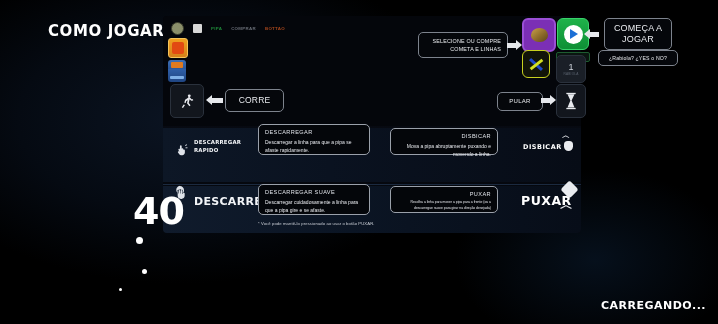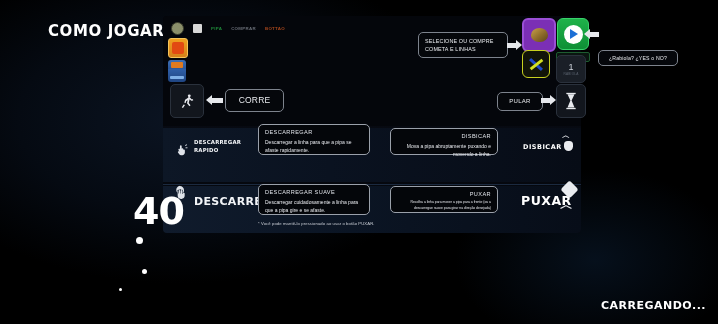--- a/index.html
+++ b/index.html
@@ -67,21 +67,21 @@
     background:linear-gradient(180deg,#1fb24a 0%,#0e8f35 100%);border:1px solid #38d46a;}
   .play-circle{width:19px;height:19px;border-radius:50%;background:#fff;display:flex;align-items:center;justify-content:center;}
   .play-tri{width:0;height:0;border-left:8px solid #1b6fd6;border-top:5px solid transparent;border-bottom:5px solid transparent;margin-left:2px;}
   .chk-bar{position:absolute;left:556px;top:52px;width:30px;height:8px;background:#0a1510;border:1px solid #1d5c30;border-radius:2px;
     display:flex;align-items:center;gap:2px;padding-left:2px;}
   .chk-mark{color:#2ecc61;font-size:5px;line-height:1;}
   .chk-fill{width:17px;height:3px;background:#1f6f38;border-radius:1px;}
 
   
   .callout{position:absolute;border:1px solid #7d838d;border-radius:5px;background:#05070b;
-    color:#e9ebef;display:flex;align-items:center;}
+    color:#e9ebef;display:flex;align-items:center;text-align:right;}
   .callout .t{font-size:5.4px;line-height:1.55;letter-spacing:.15px;padding:0 6px;}
   .co-select{left:418px;top:32px;width:88px;height:24px;}
   .co-start{left:604px;top:18px;width:66px;height:30px;justify-content:center;text-align:center;}
   .co-start .t{font-size:9px;line-height:1.2;font-family:"Liberation Sans",sans-serif;}
   .co-rabiola{left:598px;top:50px;width:78px;height:14px;justify-content:center;}
   .co-rabiola .t{font-size:5.2px;white-space:nowrap;}
   .co-corre{left:225px;top:89px;width:57px;height:21px;justify-content:center;}
   .co-corre .t{font-size:8.5px;letter-spacing:.2px;}
   .co-pular{left:497px;top:92px;width:44px;height:17px;justify-content:center;}
   .co-pular .t{font-size:6px;letter-spacing:.3px;}
@@ -222,20 +222,23 @@
     <div>
       <div class="num-txt">1</div>
       <div class="num-sub">RABIOLA</div>
     </div>
   </div>
 
   <div class="arr left a-start">
     <div class="head"></div>
     <div class="shaft"></div>
   </div>
+  <div class="callout co-start">
+    <div class="t">COMEÇA A JOGAR</div>
+  </div>
   <div class="callout co-rabiola">
     <div class="t">¿Rabiola? ¿YES o NO?</div>
   </div>
 
   <div class="callout co-pular">
     <div class="t">PULAR</div>
   </div>
   <div class="arr right a-pular">
     <div class="shaft"></div>
     <div class="head"></div>

